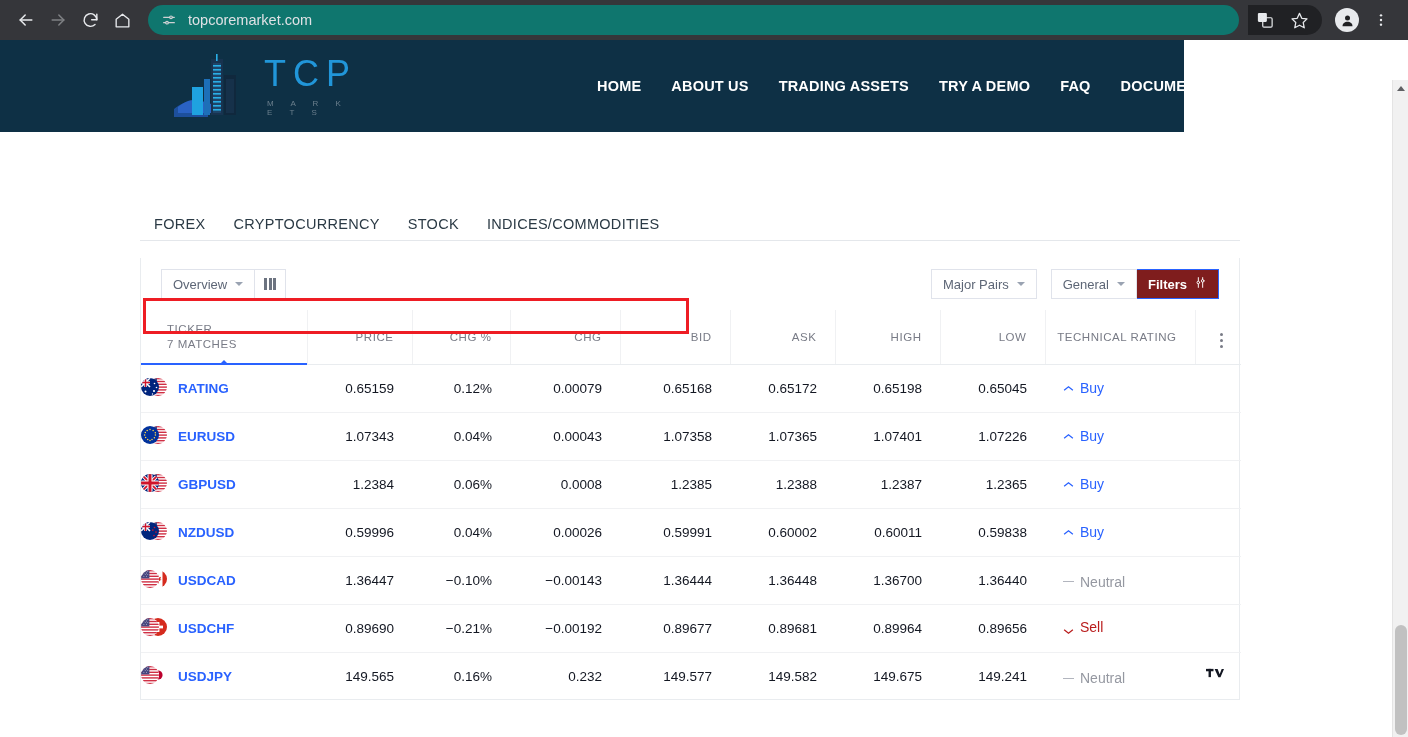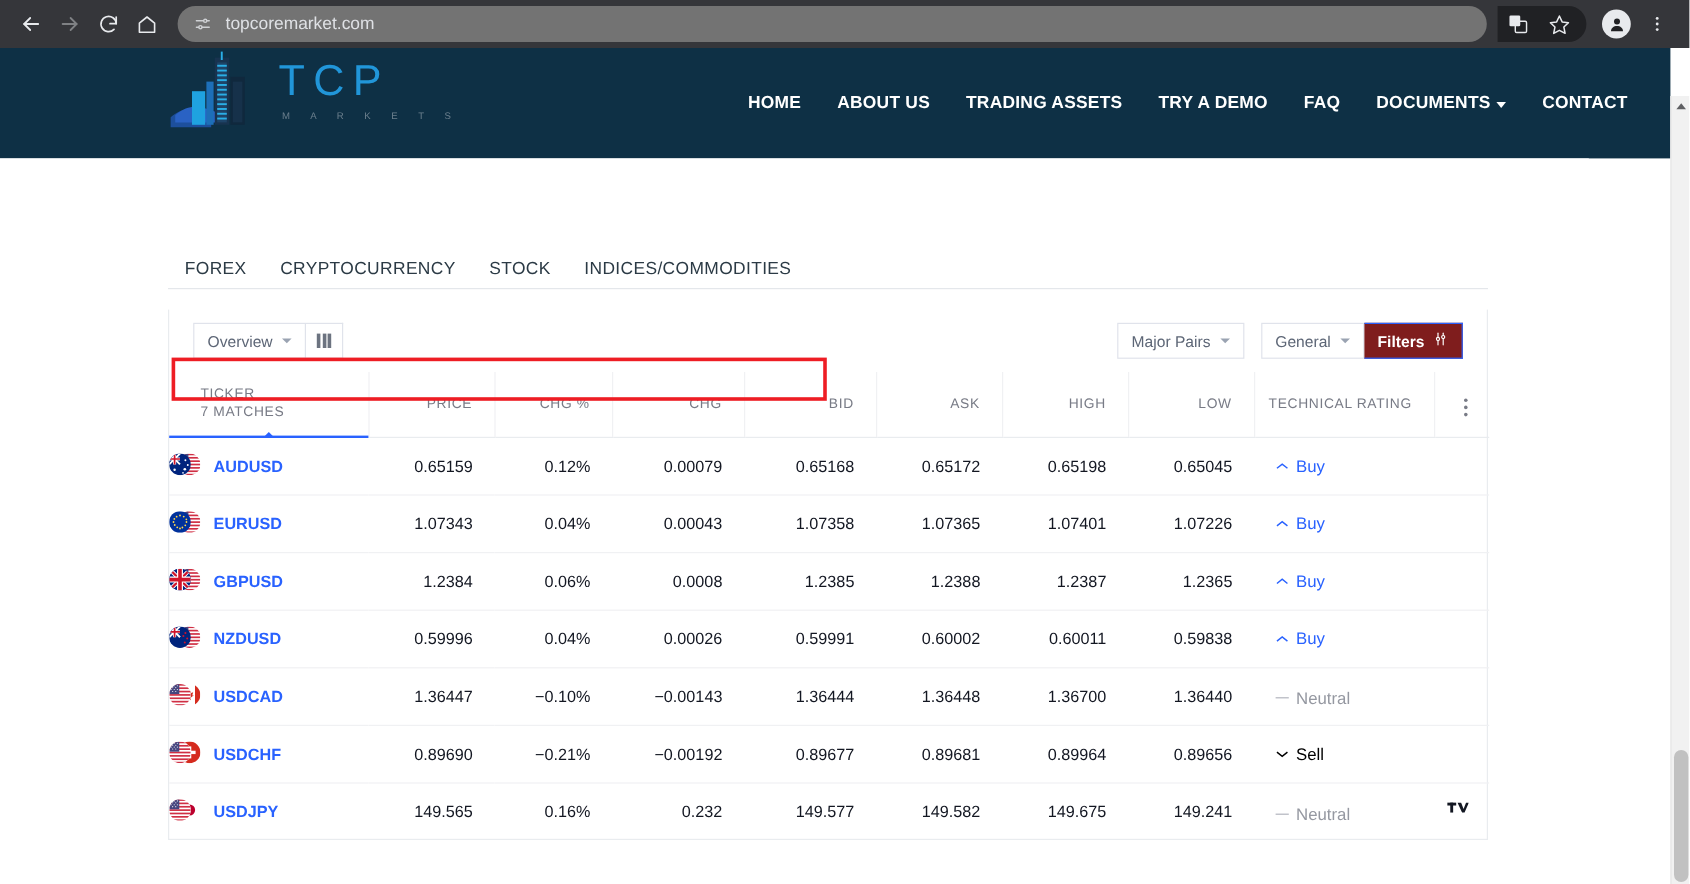--- a/index.html
+++ b/index.html
@@ -22,21 +22,21 @@
     width: 32px; height: 32px;
     display: flex; align-items: center; justify-content: center;
     color: #e8eaed; flex: 0 0 auto;
     border-radius: 50%;
   }
   .nav-btn.disabled { color: #7f8184; }
   .nav-btn svg { display: block; }
   .omnibox {
     flex: 1 1 auto;
     height: 30px;
-    background: #737373;
+    background: #0f766e;
     border-radius: 16px;
     margin: 0 8px 0 10px;
     display: flex; align-items: center;
     padding: 0 12px;
     min-width: 0;
   }
   .omnibox-icon {
     width: 18px; height: 18px;
     margin-right: 10px;
     display: flex; align-items: center; justify-content: center;
@@ -78,22 +78,23 @@
     position: relative;
     width: 1408px; height: 697px;
     background: #ffffff;
     overflow: hidden;
   }
 
   
   .site-header {
     height: 92px;
     background: #0e3045;
-    display: flex; 
-    width: 1392px;
+    display: flex; align-items: center;
+    width: 1184px;
+    padding-left: 32px;
   }
   .logo-wrap {
     display: flex; align-items: center;
     margin-left: 142px;
     height: 70px;
   }
   .logo-mark { width: 86px; height: 66px; flex: 0 0 auto; }
   .logo-text { margin-left: 4px; }
   .logo-tcp {
     font-size: 36px; letter-spacing: 7px;
@@ -269,21 +270,21 @@
   .tbl tr:last-child td { border-bottom: none; }
   .td-ticker { text-align: left; padding-left: 26px; }
   .ticker-cell { display: flex; align-items: center; gap: 11px; }
   .sym {
     color: #2962ff; font-weight: bold; font-size: 13.5px;
   }
   .pos { color: #089981; }
   .neg { color: #f23645; }
   .rating { display: inline-flex; align-items: center; gap: 6px; font-size: 14px; }
   .rating.buy { color: #2962ff; }
-  .rating.sell { color: #000000; }
+  .rating.sell { color: #b91c1c; align-items: flex-end; }
   .rating.neutral { color: #9598a1; }
   .chev { width: 11px; height: 7px; display: inline-block; }
   .dash { display: inline-block; width: 11px; height: 1px; background: #b2b5be; }
 
   
   .flagpair { position: relative; width: 26px; height: 22px; flex: 0 0 auto; }
   .flagpair svg { position: absolute; }
   .flag-back { right: 0; top: 1px; }
   .flag-front { left: 0; top: 1px; }
 
@@ -607,21 +608,21 @@
                         <circle cx="11.5" cy="16" r="0.7" fill="#fff"></circle>
                         <circle cx="4.5" cy="13.5" r="1" fill="#fff"></circle>
                       </g>
                       <defs>
                         <clipPath id="c_au1">
                           <circle cx="9" cy="9" r="9"></circle>
                         </clipPath>
                       </defs>
                     </svg>
                 </span>
-                <span class="sym">AUDUSD</span>
+                <span class="sym">RATING</span>
               </span>
             </td>
             <td>0.65159</td>
             <td class="pos">0.12%</td>
             <td class="pos">0.00079</td>
             <td>0.65168</td>
             <td>0.65172</td>
             <td>0.65198</td>
             <td>0.65045</td>
             <td style="text-align:left;padding-left:18px">

